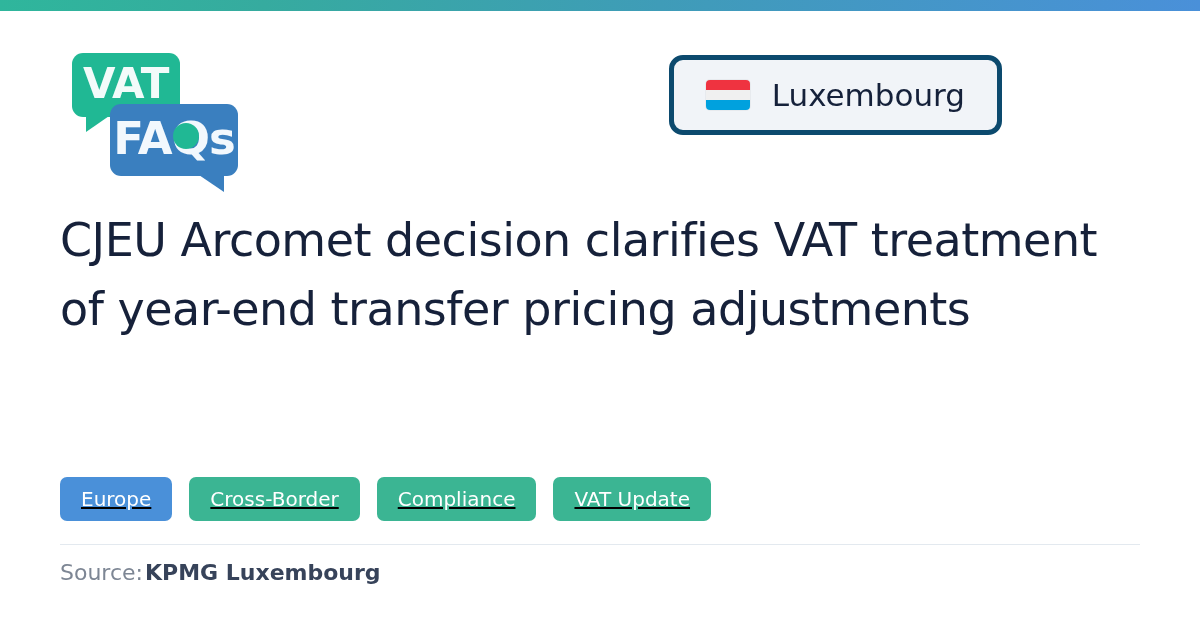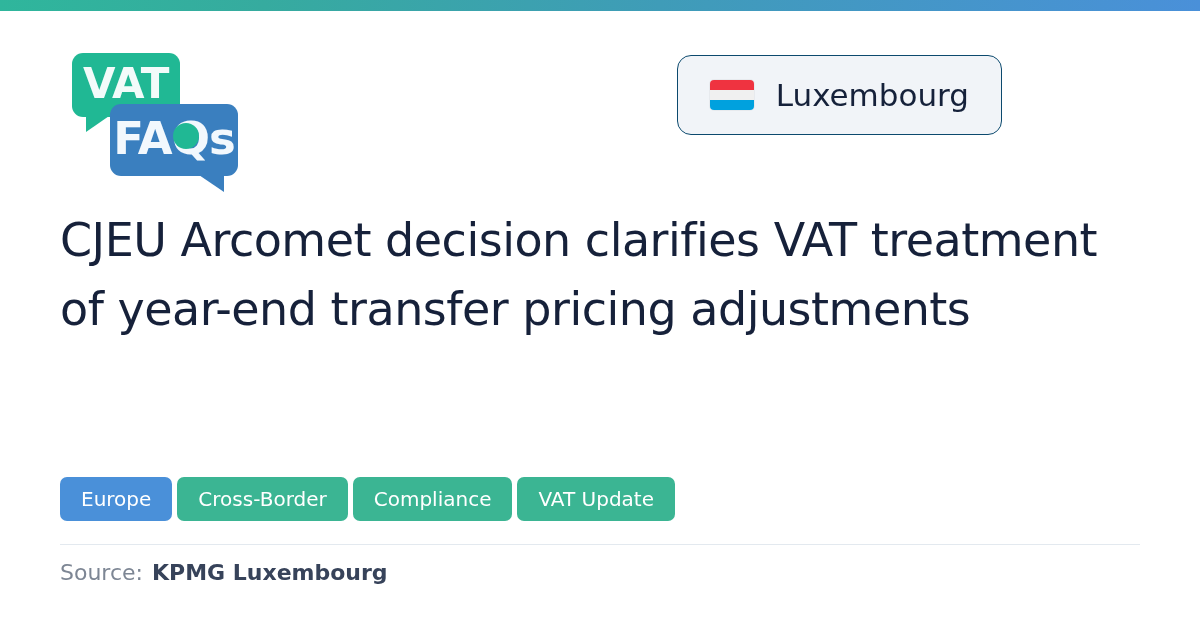--- a/index.html
+++ b/index.html
@@ -128,21 +128,21 @@
     right: 58px;
     top: 44px;
     height: 80px;
     min-width: 260px;
     box-sizing: border-box;
     display: flex;
     align-items: center;
     gap: 22px;
     padding: 0 32px;
     background: #f1f4f8;
-    border: 1px solid #0c4a6e;
+    border: 5px solid #0c4a6e;
     border-radius: 14px;
   }
   .flag {
     width: 44px;
     height: 30px;
     border-radius: 4px;
     overflow: hidden;
     display: flex;
     flex-direction: column;
     flex: 0 0 auto;
@@ -173,21 +173,22 @@
     letter-spacing: -0.5px;
     margin: 0;
   }
 
   
   .tags {
     position: absolute;
     left: 60px;
     top: 477px;
     display: flex;
-    gap: 5px;
+    gap: 17px;
+    text-decoration: underline;
   }
   .tag {
     height: 44px;
     display: flex;
     align-items: center;
     padding: 0 21px;
     border-radius: 7px;
     color: #ffffff;
     font-size: 20px;
     font-family: "DejaVu Sans", sans-serif;
@@ -206,21 +207,21 @@
     background: #e3e9ef;
   }
 
   
   .source {
     position: absolute;
     left: 60px;
     top: 560px;
     display: flex;
     align-items: baseline;
-    gap: 9px;
+    gap: 2px;
     font-family: "DejaVu Sans", sans-serif;
   }
   .source-label {
     font-size: 22px;
     color: #7d8694;
   }
   .source-value {
     font-size: 22px;
     color: #37435a;
     font-weight: bold;

